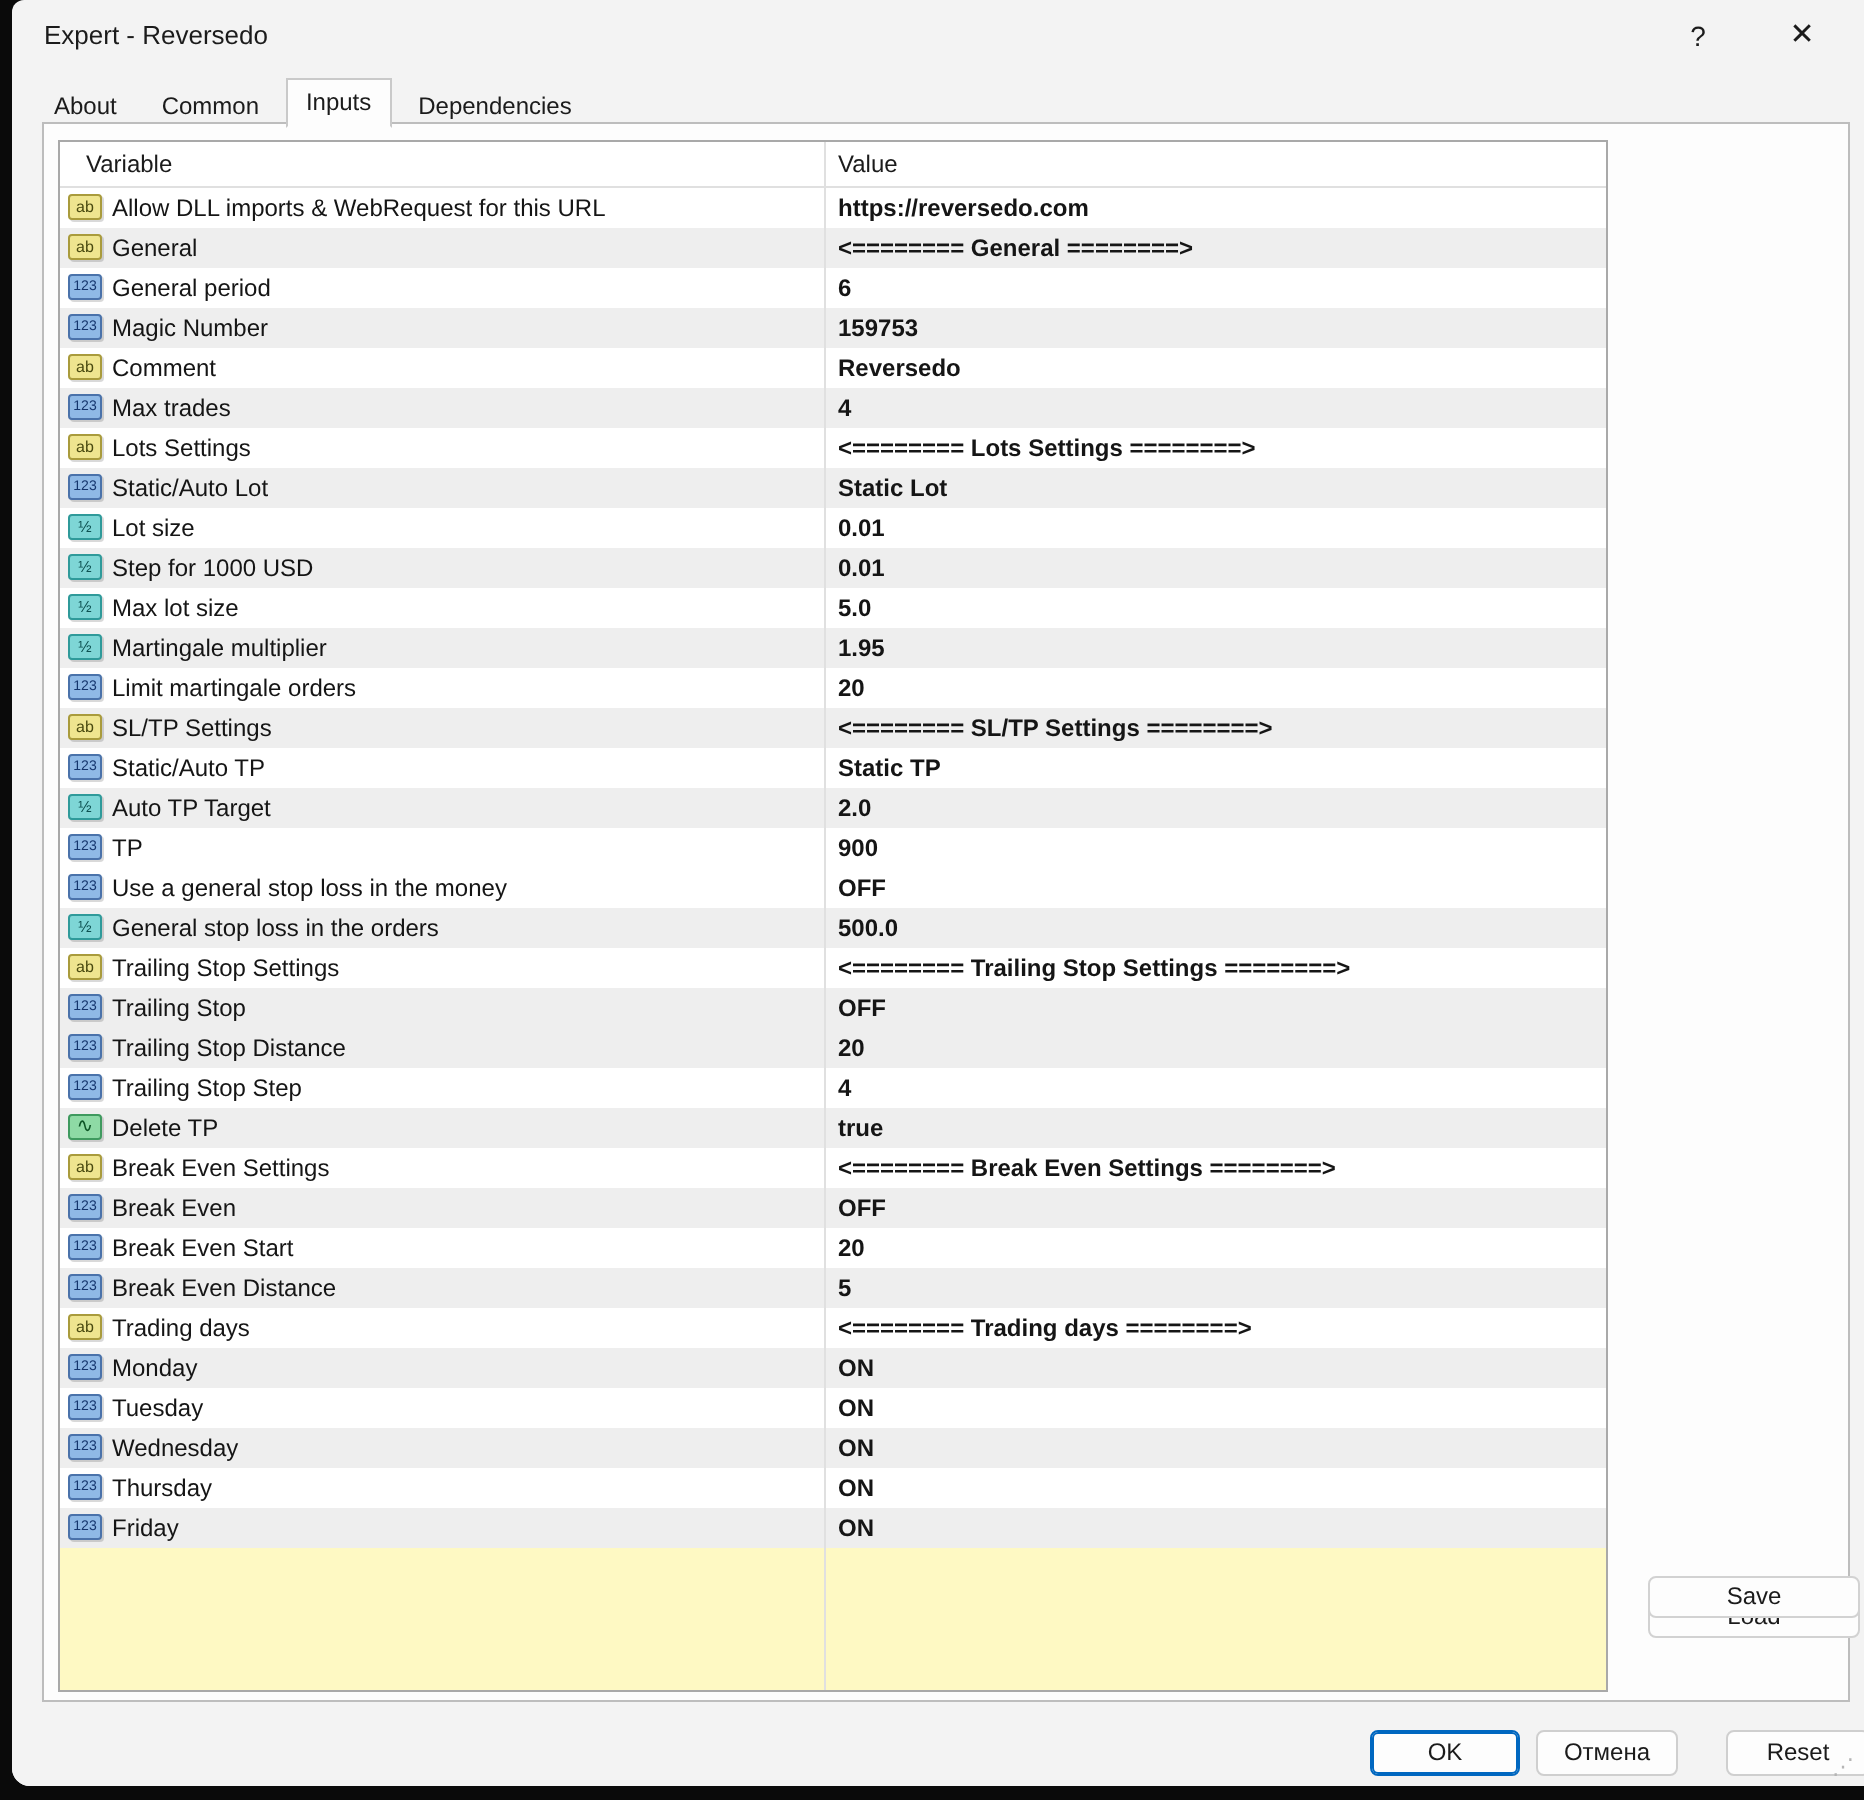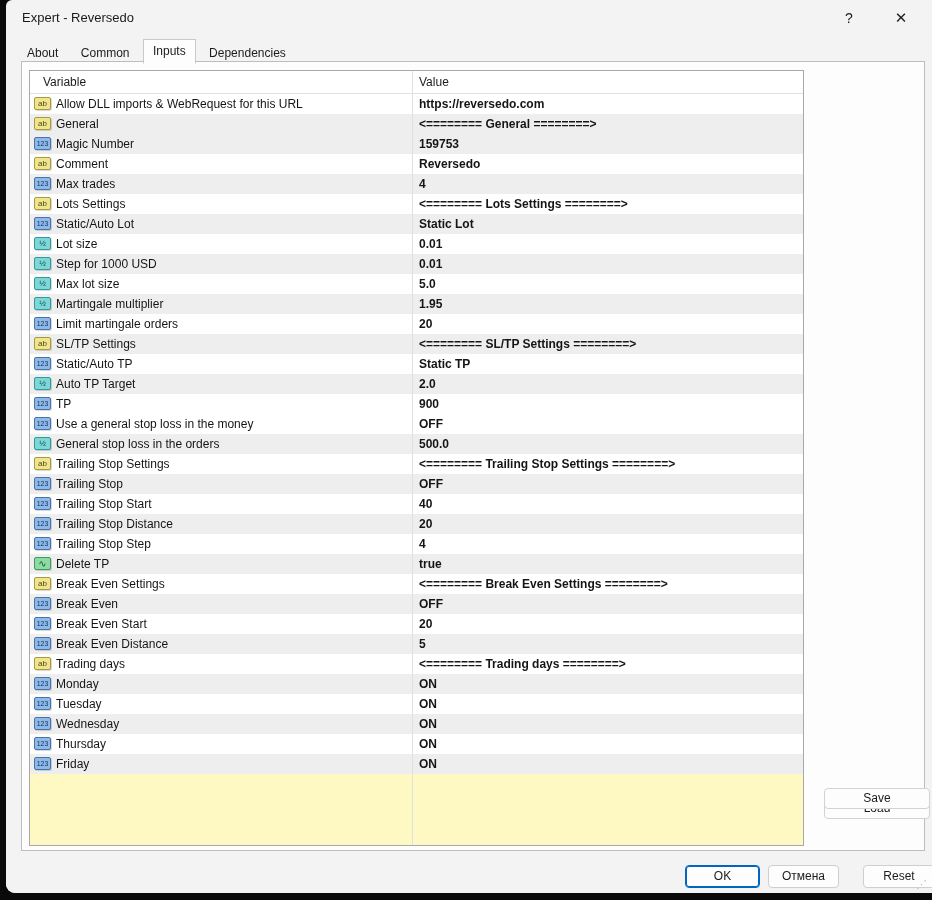--- a/index.html
+++ b/index.html
@@ -92,20 +92,25 @@
           <div class="row">
             <span class="ticon t-string">ab</span>
             <span class="var">Allow DLL imports &amp; WebRequest for this URL</span>
             <span class="val">https://reversedo.com</span>
           </div>
           <div class="row alt">
             <span class="ticon t-string">ab</span>
             <span class="var">General</span>
             <span class="val">&lt;======== General ========&gt;</span>
           </div>
+          <div class="row">
+            <span class="ticon t-int">123</span>
+            <span class="var">General period</span>
+            <span class="val">6</span>
+          </div>
           <div class="row alt">
             <span class="ticon t-int">123</span>
             <span class="var">Magic Number</span>
             <span class="val">159753</span>
           </div>
           <div class="row">
             <span class="ticon t-string">ab</span>
             <span class="var">Comment</span>
             <span class="val">Reversedo</span>
           </div>
@@ -181,25 +186,20 @@
           </div>
           <div class="row">
             <span class="ticon t-string">ab</span>
             <span class="var">Trailing Stop Settings</span>
             <span class="val">&lt;======== Trailing Stop Settings ========&gt;</span>
           </div>
           <div class="row alt">
             <span class="ticon t-int">123</span>
             <span class="var">Trailing Stop</span>
             <span class="val">OFF</span>
-          </div>
-          <div class="row">
-            <span class="ticon t-int">123</span>
-            <span class="var">Trailing Stop Start</span>
-            <span class="val">40</span>
           </div>
           <div class="row alt">
             <span class="ticon t-int">123</span>
             <span class="var">Trailing Stop Distance</span>
             <span class="val">20</span>
           </div>
           <div class="row">
             <span class="ticon t-int">123</span>
             <span class="var">Trailing Stop Step</span>
             <span class="val">4</span>

